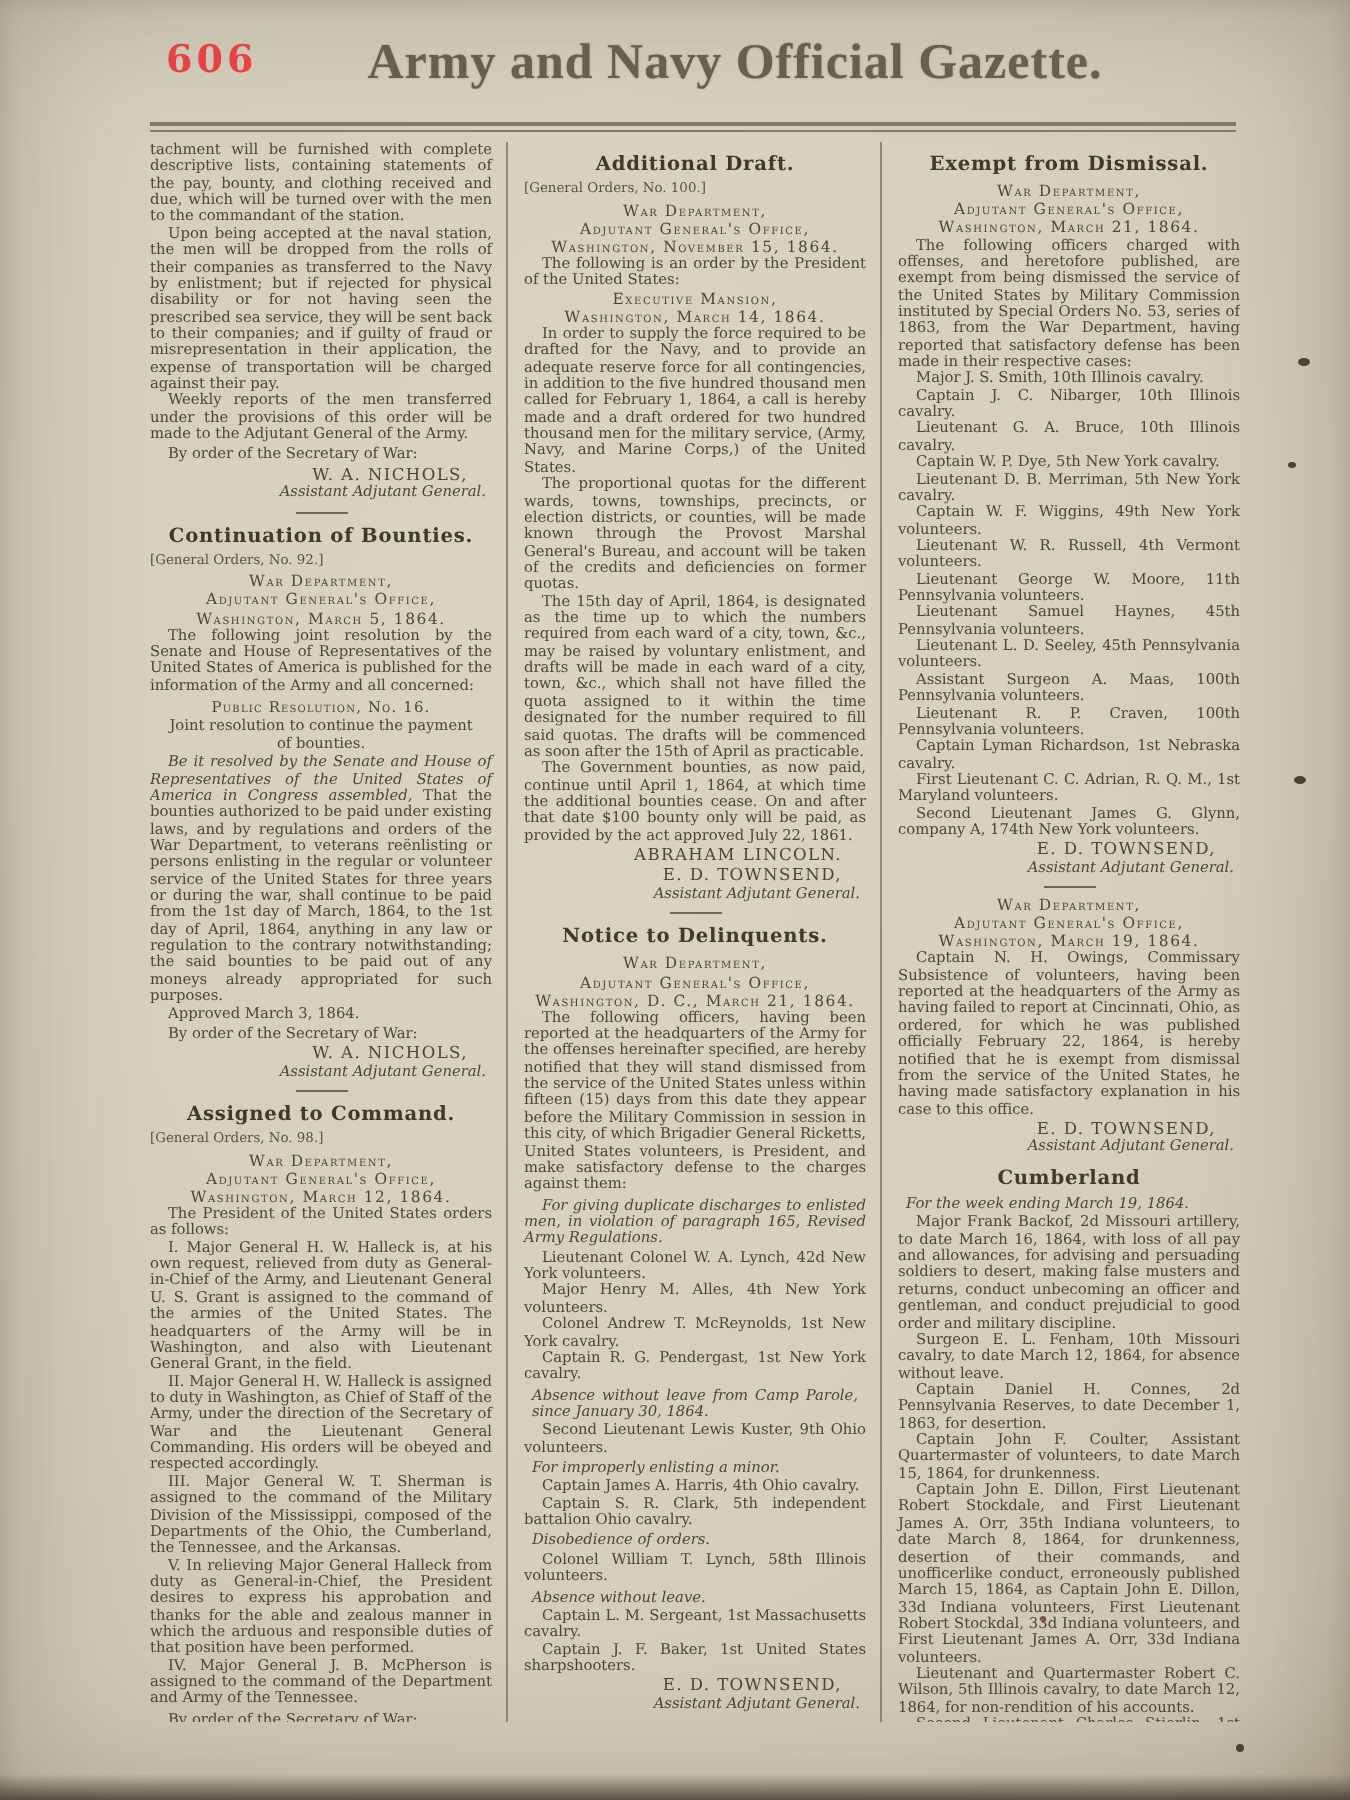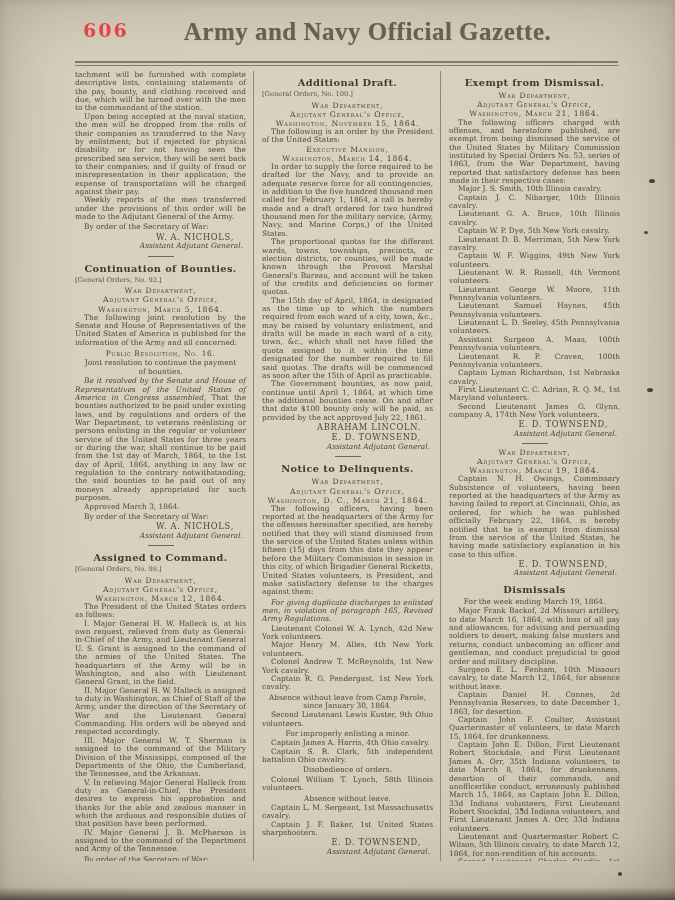--- a/index.html
+++ b/index.html
@@ -38,21 +38,21 @@
 
   .blk{margin:0;}
   .blk-h{font-weight:bold;text-align:center;font-size:9.8px;line-height:1.15;
     margin:6px 0 3px;color:#3f3a2d;letter-spacing:.4px;}
   .blk-ref{font-size:6.7px;margin:0 0 2px;color:#5a5343;}
   .blk-dept{text-align:center;font-variant:small-caps;letter-spacing:.8px;
     font-size:7.7px;line-height:1.18;}
   .blk-p{text-indent:9px;}
   .blk-p0{}
   .blk-pi{font-style:italic;text-indent:9px;margin:2px 0 1px;}
-  .blk-ci{text-align:center;margin:2px 4px 1px;text-indent:0;}
+  .blk-ci{font-style:italic;margin:2px 4px 1px;text-indent:0;}
   .blk-c{text-align:center;margin:1px 6px;text-indent:0;}
   .blk-csc{text-align:center;font-variant:small-caps;letter-spacing:.6px;margin:3px 0 1px;}
   .blk-sigby{text-indent:9px;margin-top:2px;}
   .blk-signame{text-align:right;padding-right:12px;letter-spacing:.7px;margin-top:1px;
     font-size:8.3px;}
   .blk-sigtitle{text-align:right;font-style:italic;padding-right:3px;margin-bottom:2px;}
   .blk-divider{width:26px;border-top:1px solid #6e6858;margin:5px auto 4px;}
 </style>
 </head>
 <body>
@@ -162,21 +162,21 @@
       <div class="blk blk-p">Second Lieutenant James G. Glynn, company A, 174th New York volunteers.</div>
       <div class="blk blk-signame">E. D. TOWNSEND,</div>
       <div class="blk blk-sigtitle">Assistant Adjutant General.</div>
       <div class="blk blk-divider"></div>
       <div class="blk blk-dept">War Department,</div>
       <div class="blk blk-dept">Adjutant General's Office,</div>
       <div class="blk blk-dept">Washington, March 19, 1864.</div>
       <div class="blk blk-p">Captain N. H. Owings, Commissary Subsistence of volunteers, having been reported at the headquarters of the Army as having failed to report at Cincinnati, Ohio, as ordered, for which he was published officially February 22, 1864, is hereby notified that he is exempt from dismissal from the service of the United States, he having made satisfactory explanation in his case to this office.</div>
       <div class="blk blk-signame">E. D. TOWNSEND,</div>
       <div class="blk blk-sigtitle">Assistant Adjutant General.</div>
-      <div class="blk blk-h">Dismissals</div>
+      <div class="blk blk-h">Cumberland</div>
       <div class="blk blk-ci">For the week ending March 19, 1864.</div>
       <div class="blk blk-p">Major Frank Backof, 2d Missouri artillery, to date March 16, 1864, with loss of all pay and allowances, for advising and persuading soldiers to desert, making false musters and returns, conduct unbecoming an officer and gentleman, and conduct prejudicial to good order and military discipline.</div>
       <div class="blk blk-p">Surgeon E. L. Fenham, 10th Missouri cavalry, to date March 12, 1864, for absence without leave.</div>
       <div class="blk blk-p">Captain Daniel H. Connes, 2d Pennsylvania Reserves, to date December 1, 1863, for desertion.</div>
       <div class="blk blk-p">Captain John F. Coulter, Assistant Quartermaster of volunteers, to date March 15, 1864, for drunkenness.</div>
       <div class="blk blk-p">Captain John E. Dillon, First Lieutenant Robert Stockdale, and First Lieutenant James A. Orr, 35th Indiana volunteers, to date March 8, 1864, for drunkenness, desertion of their commands, and unofficerlike conduct, erroneously published March 15, 1864, as Captain John E. Dillon, 33d Indiana volunteers, First Lieutenant Robert Stockdal, 33d Indiana volunteers, and First Lieutenant James A. Orr, 33d Indiana volunteers.</div>
       <div class="blk blk-p">Lieutenant and Quartermaster Robert C. Wilson, 5th Illinois cavalry, to date March 12, 1864, for non-rendition of his accounts.</div>
       <div class="blk blk-p">Second Lieutenant Charles Stierlin, 1st Missouri artillery, to date March 16, 1864, with loss of all pay and allowances, for making false musters and failing to have certain enlisted men under his command punished for committing depredations on the property of a private citizen of Missouri.</div>
     </div>
 </div>

